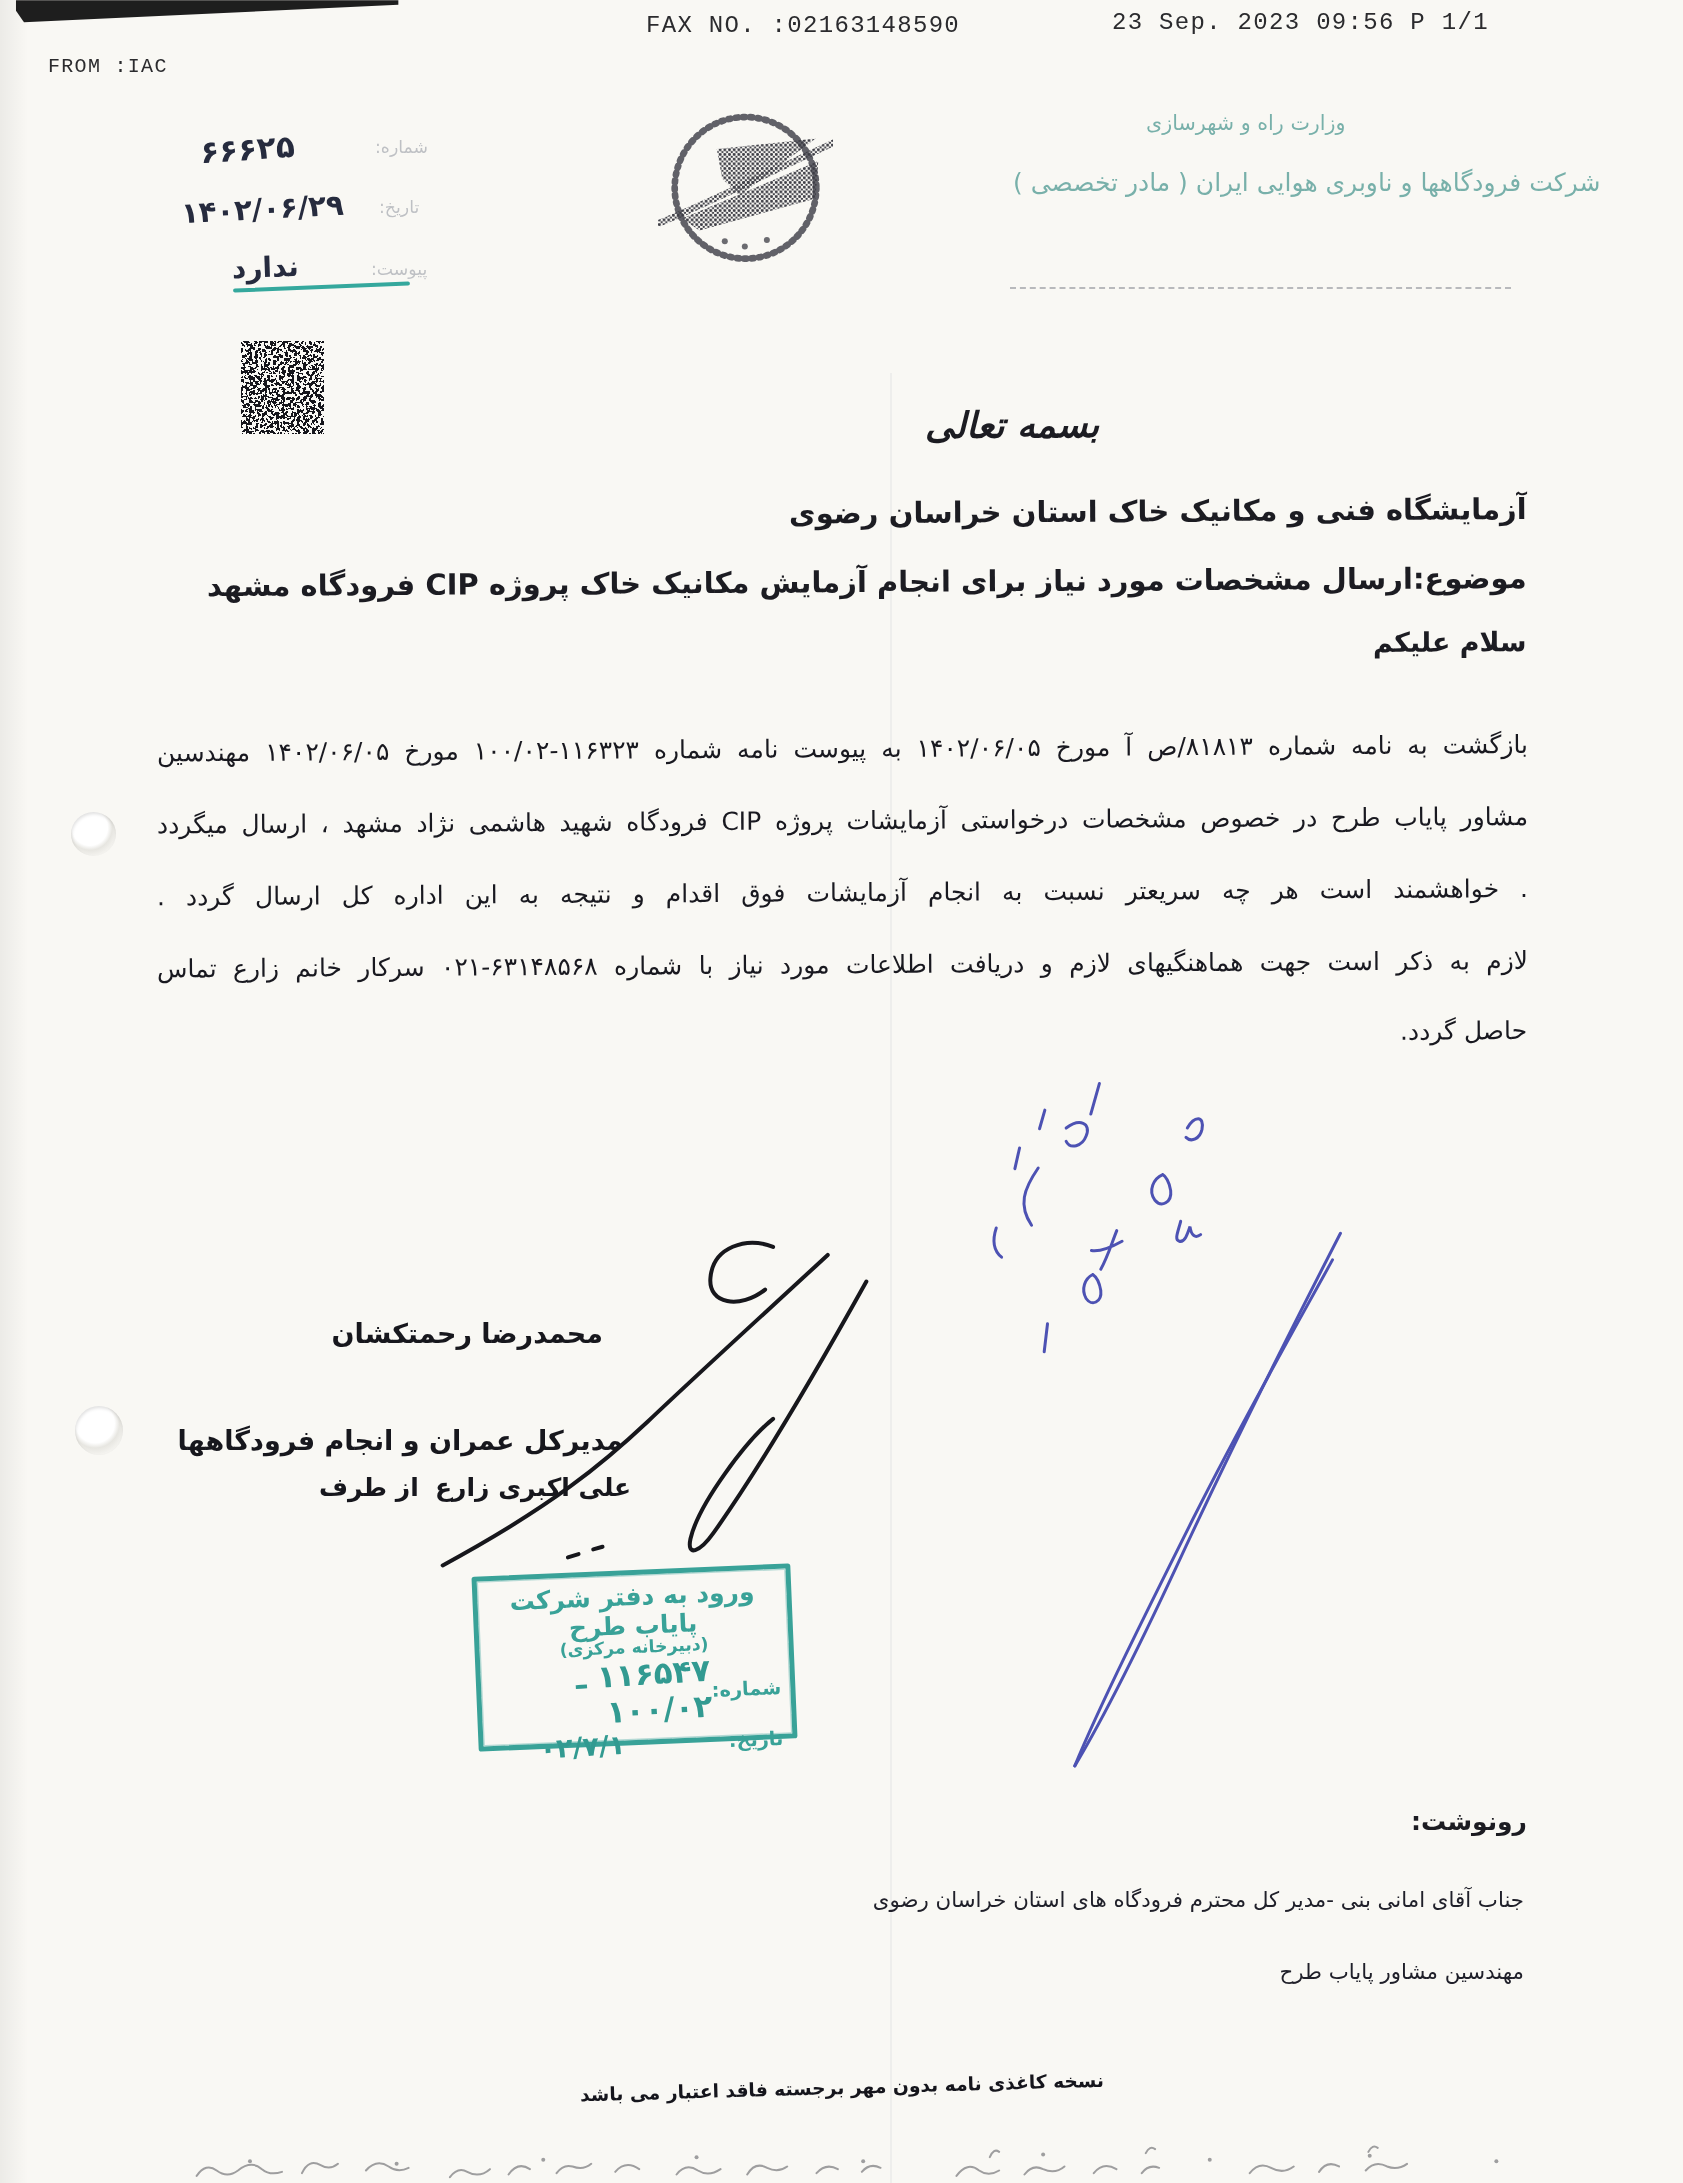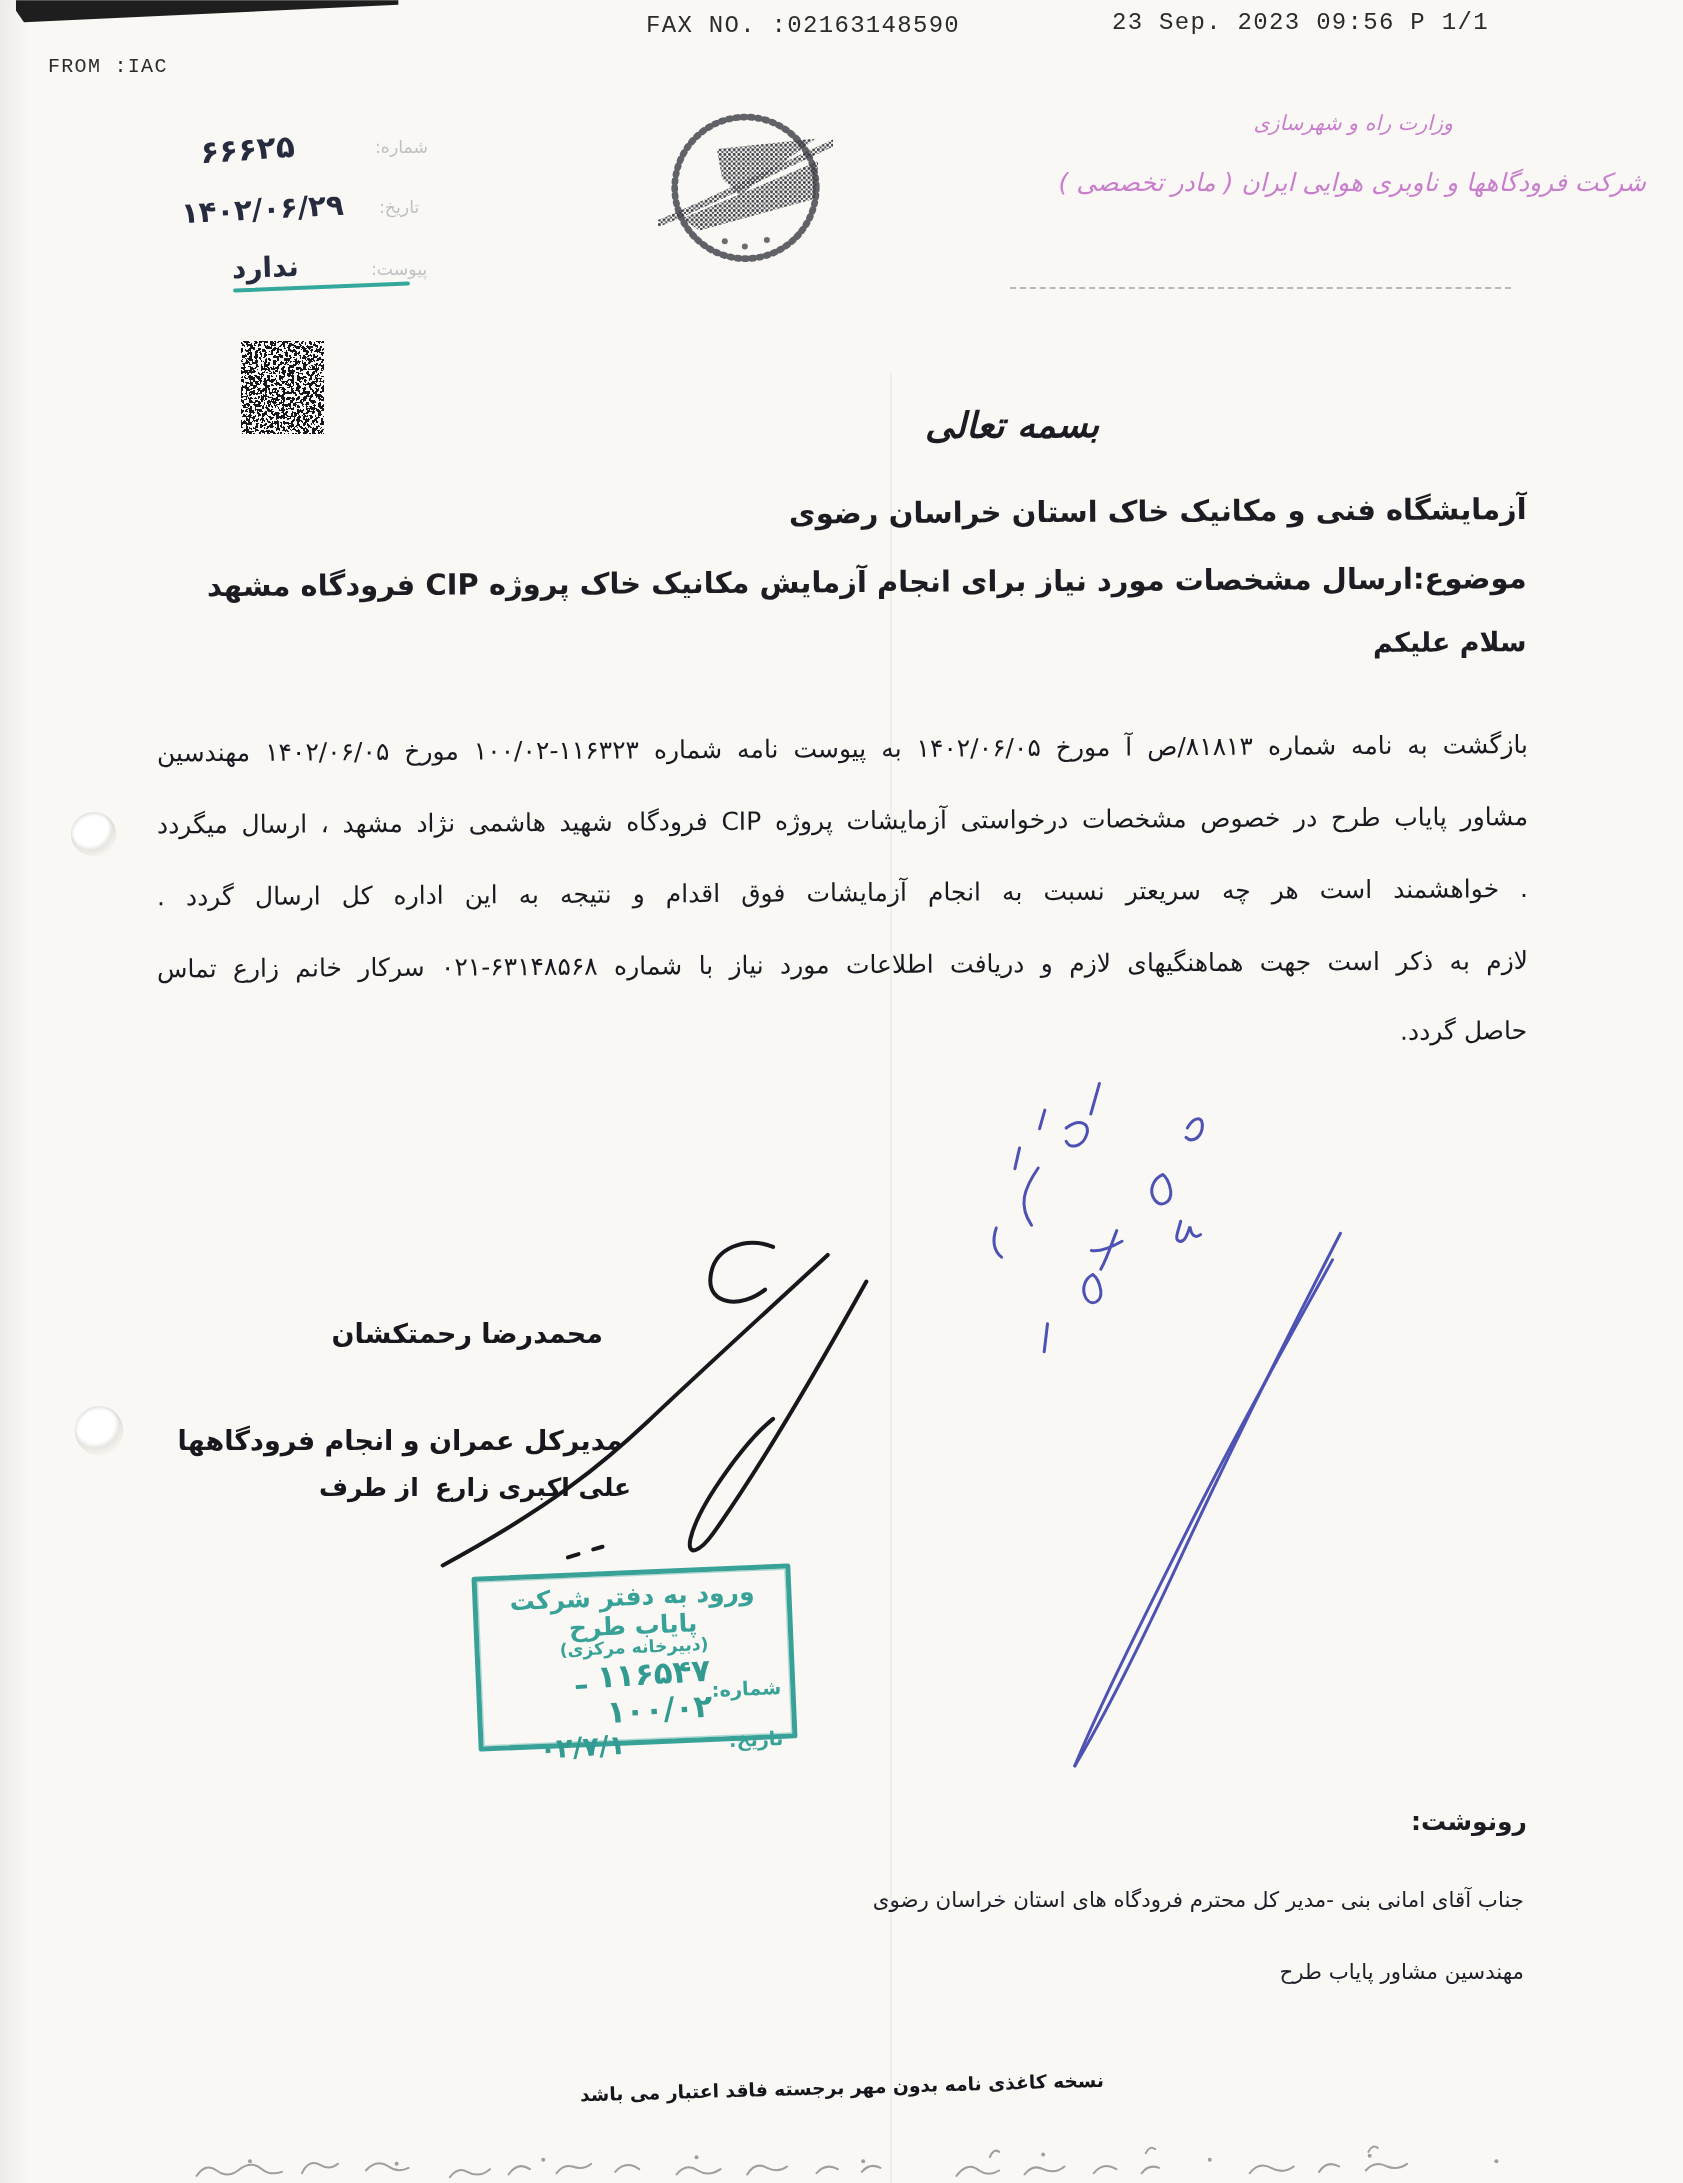--- a/index.html
+++ b/index.html
@@ -39,21 +39,21 @@
   .stamp-hand-date{font-size:27px;font-weight:bold;letter-spacing:4px;color:#28968c;
     transform:rotate(-1deg);margin-left:47px;}
   .punch{
     border-radius:50%;
     background:radial-gradient(circle at 42% 36%, #ffffff 0 46%, #e7e6e1 58%, #f4f3ef 74%);
     box-shadow:inset 0.7px 2px 3.3px rgba(0,0,0,.12);
   }
   .edge-shade-l{left:0;top:0;width:28px;height:2183px;
     background:linear-gradient(90deg,rgba(0,0,0,.055),rgba(0,0,0,0));}
   .crease{background:rgba(48,64,90,.05);}
-  .letterhead-faint{color:#a21caf;opacity:.55;font-style:italic;filter:blur(0.3px);text-align:right;direction:rtl;}
+  .letterhead-faint{color:#0f766e;opacity:.55;filter:blur(0.3px);text-align:left;direction:rtl;}
   .dashline{border-top:2px dashed #84878f;opacity:.55;}
 </style>
 </head>
 <body>
 
 <div class="page">
 
   <svg class="abs" style="left:0;top:0;" width="413" height="27" viewBox="0 0 620 40">
     <polygon points="24,0 598,0 598,7 36,33 24,16" fill="#1e1e1e"></polygon>
   </svg>

